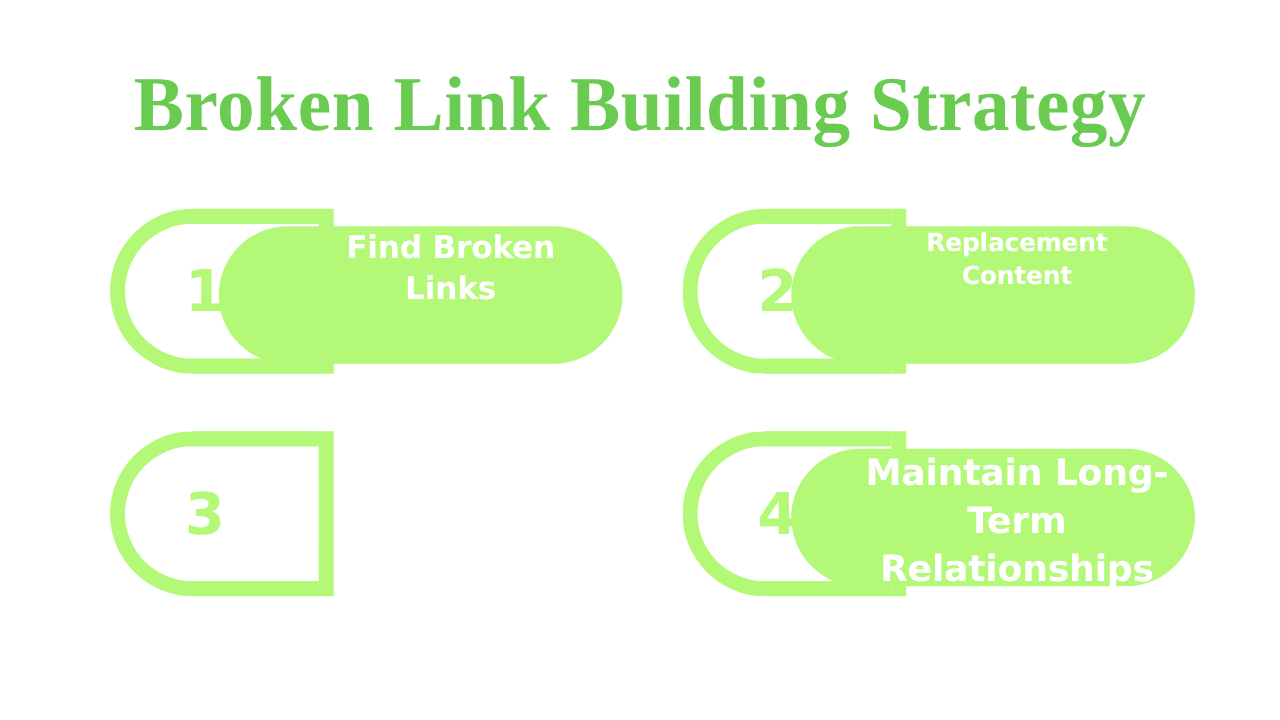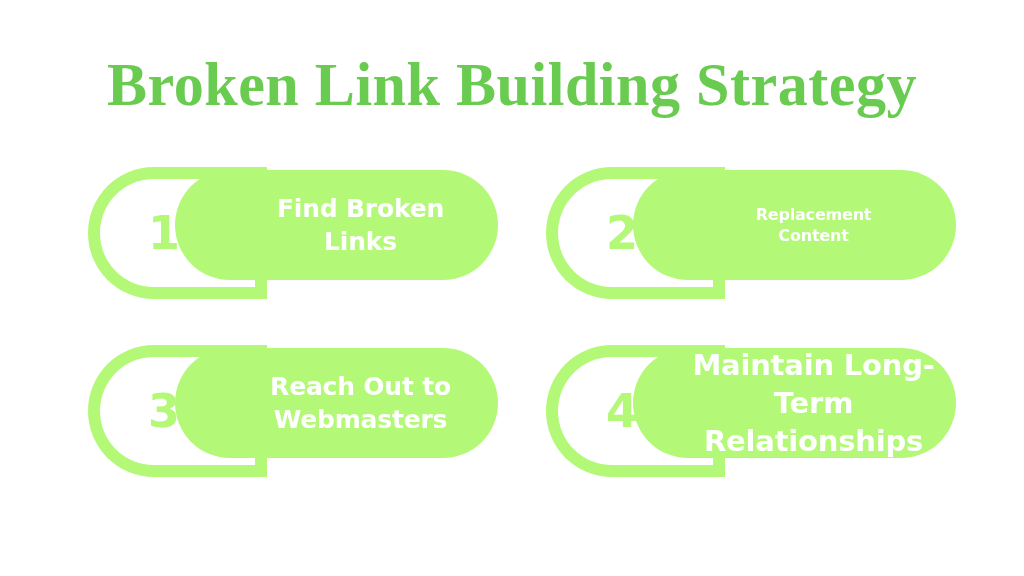--- a/index.html
+++ b/index.html
@@ -104,45 +104,44 @@
     font-size: 46px;
     color: #b3f977;
     line-height: 1;
     z-index: 3;
   }
 
   
   .pill {
     position: absolute;
     left: 87px;
-    top: 12px;
+    top: 23px;
     width: 323px;
     height: 110px;
     background: #b3f977;
     border-radius: 55px;
     display: flex;
-    align-items: center;
     justify-content: center;
     z-index: 2;
   }
 
   .pill-label {
     font-family: "DejaVu Sans", sans-serif;
     font-weight: 700;
     font-size: 25px;
     line-height: 1.32;
     color: #ffffff;
     text-align: center;
     padding-left: 62px;
     padding-right: 14px;
     letter-spacing: -0.2px;
     white-space: pre-line;
   }
 
-  .card.c2 .pill-label { padding-left: 52px; font-size: 16px; }
+  .card.c2 .pill-label { padding-left: 52px; font-size: 20px; }
   .card.c2.r2 .pill-label { font-size: 29px; }
 </style>
 </head>
 <body>
 
 <div class="title">Broken Link Building Strategy</div>
 
 <div class="cards">
 
   <div class="card r1 c1">
@@ -164,24 +163,20 @@
       <span class="pill-label">Replacement
 Content</span>
     </div>
   </div>
 
   <div class="card r2 c1">
     <div class="outline"></div>
     <div class="outline-bar-top"></div>
     <div class="outline-bar-bottom"></div>
     <div class="num">3</div>
-    <div class="pill">
-      <span class="pill-label">Reach Out to
-Webmasters</span>
-    </div>
   </div>
 
   <div class="card r2 c2">
     <div class="outline"></div>
     <div class="outline-bar-top"></div>
     <div class="outline-bar-bottom"></div>
     <div class="num">4</div>
     <div class="pill">
       <span class="pill-label">Maintain Long-Term
 Relationships</span>

